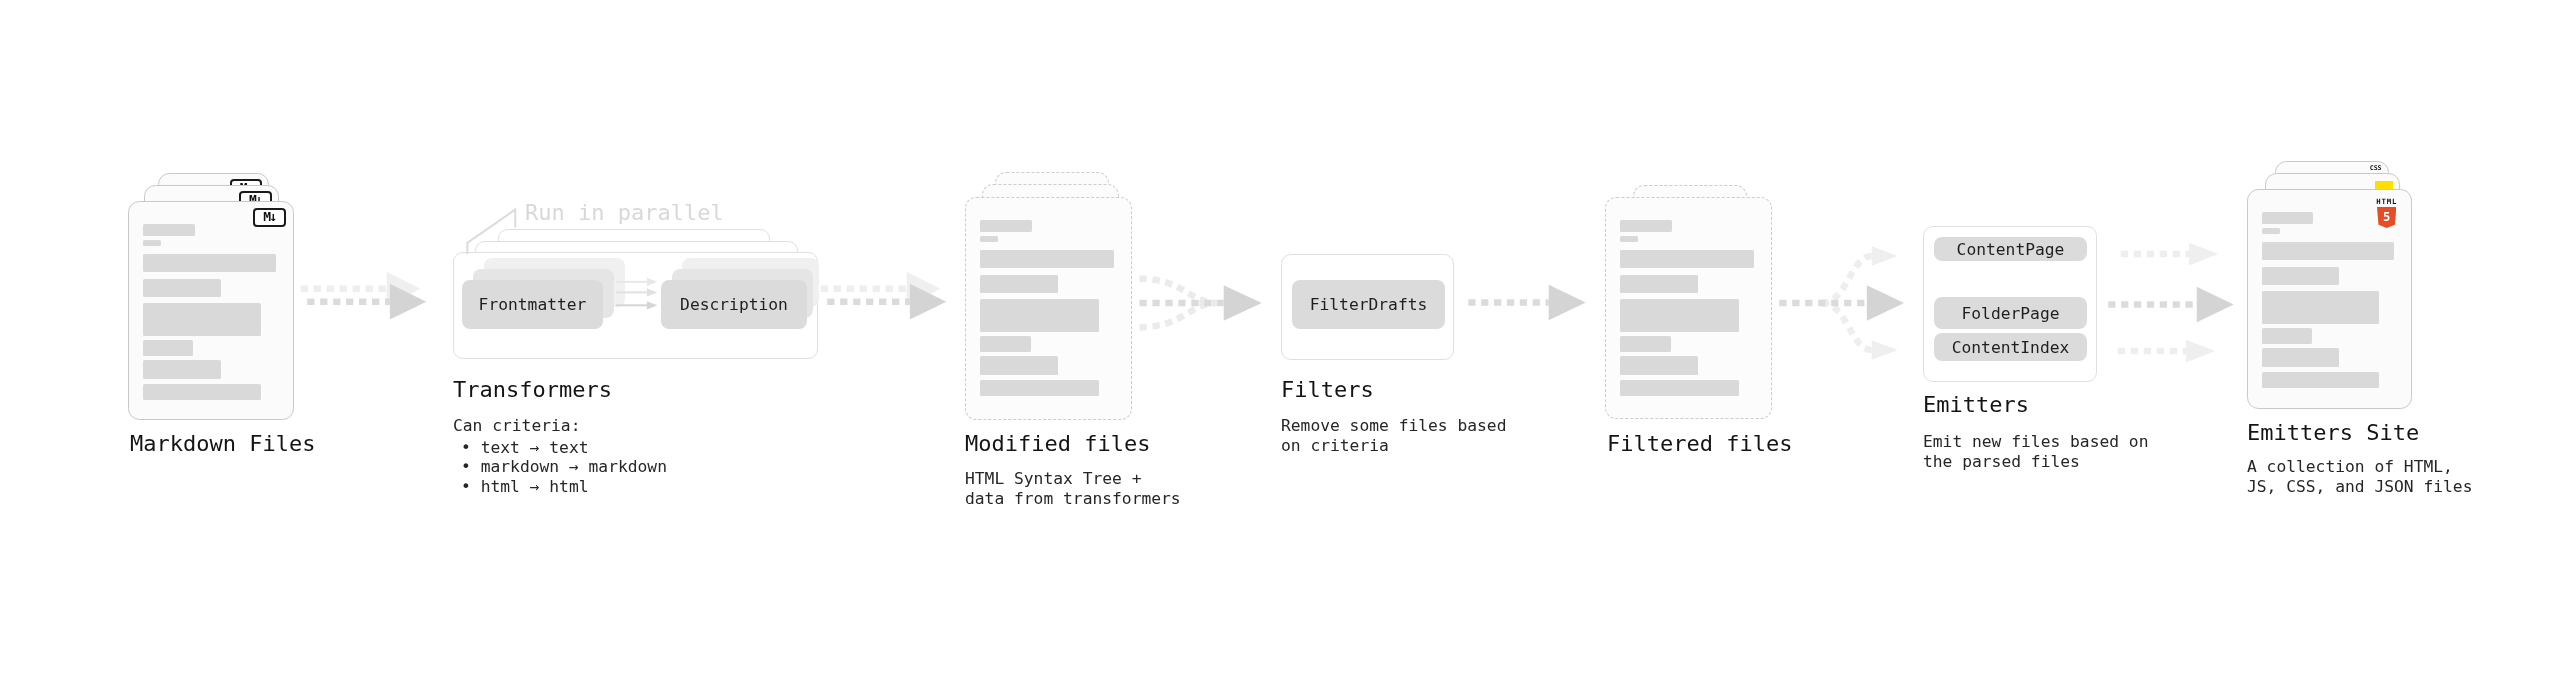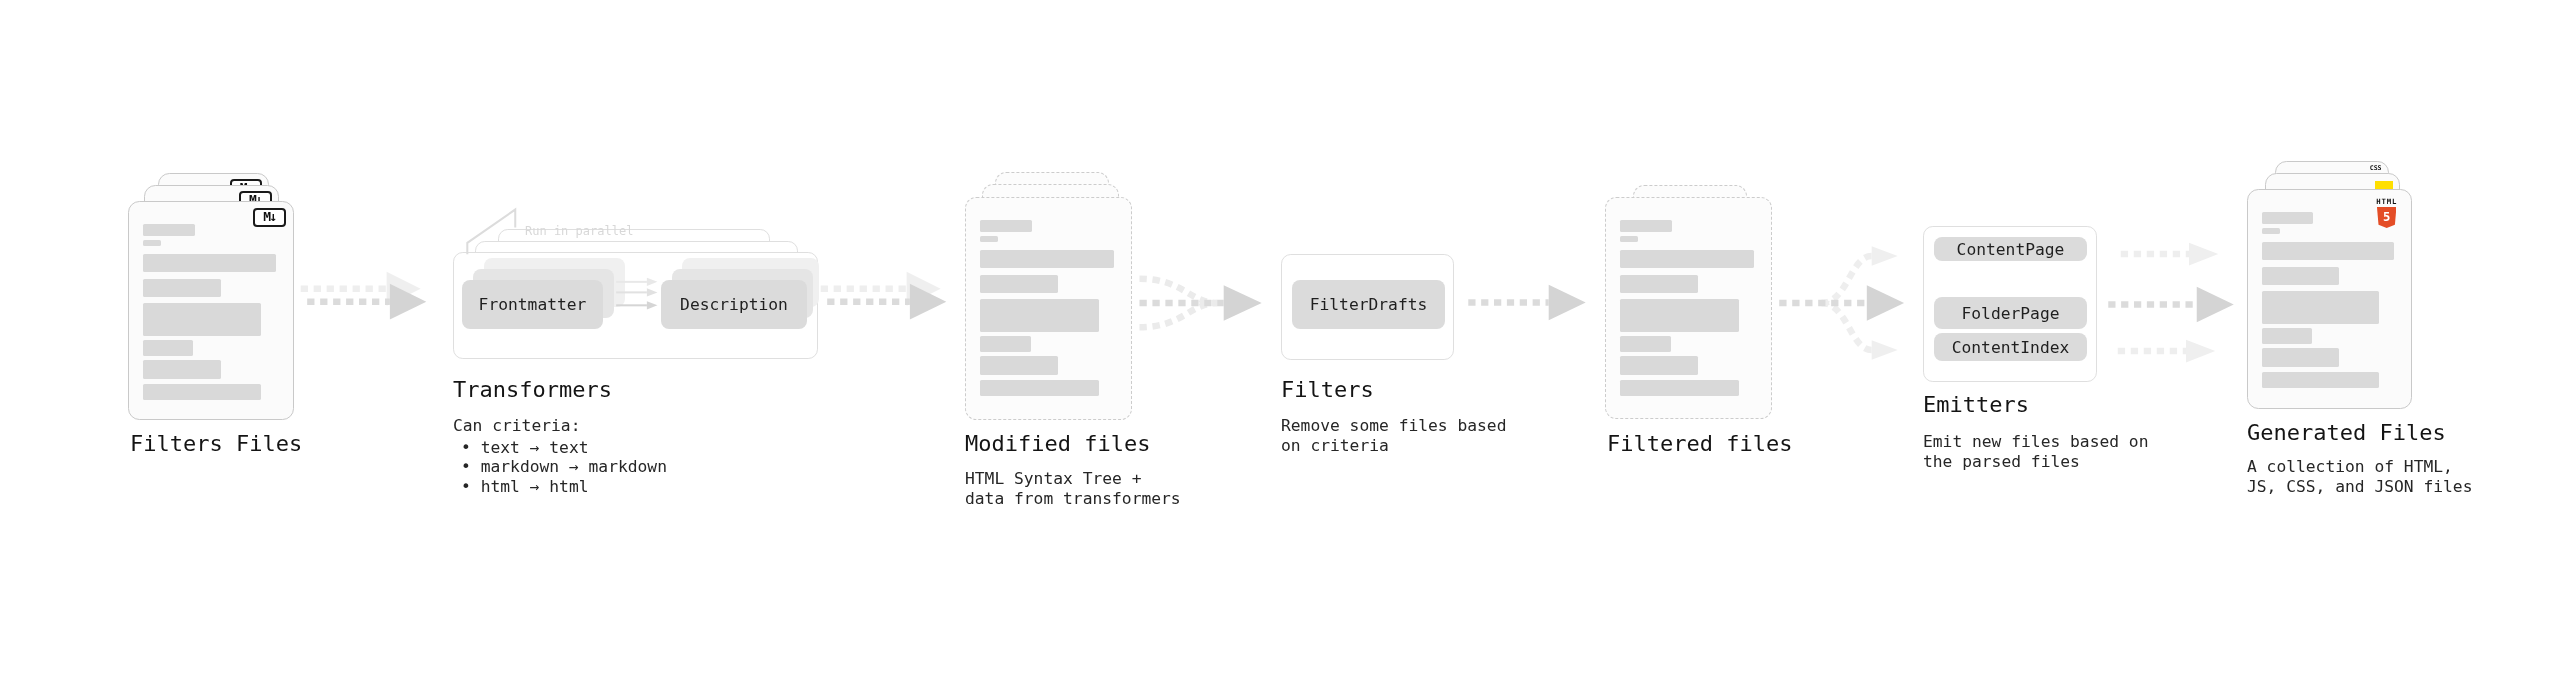--- a/index.html
+++ b/index.html
@@ -28,21 +28,21 @@
   
   .container{position:absolute;background:#ffffff;border:1.6px solid #dfdfdf;border-radius:9.8px;box-sizing:border-box;}
   .pill{position:absolute;background:#dbdbdb;border-radius:8.1px;font-size:16.3px;color:#1f1f1f;
         display:flex;align-items:center;justify-content:center;box-sizing:border-box;white-space:nowrap;}
   .ghost{position:absolute;border-radius:8.1px;}
   .g1{background:#e5e5e5;}
   .g2{background:#f0f0f0;}
   
   .node-label{position:absolute;font-size:22px;font-weight:500;color:#141414;white-space:nowrap;}
   .node-desc{position:absolute;font-size:16.3px;line-height:19.5px;color:#262626;white-space:nowrap;}
-  .callout-text{position:absolute;font-size:12px;color:#d8d8d8;white-space:nowrap;margin-top:24px;}
+  .callout-text{position:absolute;font-size:22px;color:#d8d8d8;white-space:nowrap;}
   .bullet-row{display:flex;gap:9.8px;padding-left:8.1px;}
 </style>
 </head>
 <body>
 
 <div class="canvas">
 
   <div>
     <div class="doc" style="left:158px;top:173px;width:111px;height:219px;">
       <span class="md-badge" style="top:4.9px;right:5.7px;">M↓</span>
@@ -56,21 +56,21 @@
           <div class="bar" style="width: 38%; height: 12.2px; margin-bottom: 4.1px;"></div>
           <div class="bar" style="width: 13%; height: 5.7px; margin-bottom: 8.1px;"></div>
           <div class="bar" style="width: 98%; height: 18px; margin-bottom: 6.5px;"></div>
           <div class="bar" style="width: 57%; height: 18px; margin-bottom: 6.5px;"></div>
           <div class="bar" style="width: 87%; height: 32.5px; margin-bottom: 4.9px;"></div>
           <div class="bar" style="width: 37%; height: 15.4px; margin-bottom: 4.1px;"></div>
           <div class="bar" style="width: 57%; height: 19.5px; margin-bottom: 4.9px;"></div>
           <div class="bar" style="width: 87%; height: 15.4px; margin-bottom: 0px;"></div>
         </div>
     </div>
-    <div class="node-label" style="left:130px;top:431px;">Filters Files</div>
+    <div class="node-label" style="left:130px;top:431px;">Markdown Files</div>
   </div>
 
   <svg class="arrow" style="left:299px;top:266px;" width="142" height="77" viewBox="0 0 175 95">
     <line x1="2" y1="28" x2="108" y2="28" stroke="#eeeeee" stroke-width="8" stroke-dasharray="9 7"></line>
     <polygon points="108,7 150,28 108,49" fill="#efefef"></polygon>
     <line x1="10" y1="44" x2="112" y2="44" stroke="#dbdbdb" stroke-width="8" stroke-dasharray="9 7"></line>
     <polygon points="112,22 157,44 112,66" fill="#d4d4d4"></polygon>
   </svg>
 
   <div>
@@ -239,21 +239,21 @@
           <div class="bar" style="width: 38%; height: 12.2px; margin-bottom: 4.1px;"></div>
           <div class="bar" style="width: 13%; height: 5.7px; margin-bottom: 8.1px;"></div>
           <div class="bar" style="width: 98%; height: 18px; margin-bottom: 6.5px;"></div>
           <div class="bar" style="width: 57%; height: 18px; margin-bottom: 6.5px;"></div>
           <div class="bar" style="width: 87%; height: 32.5px; margin-bottom: 4.9px;"></div>
           <div class="bar" style="width: 37%; height: 15.4px; margin-bottom: 4.1px;"></div>
           <div class="bar" style="width: 57%; height: 19.5px; margin-bottom: 4.9px;"></div>
           <div class="bar" style="width: 87%; height: 15.4px; margin-bottom: 0px;"></div>
         </div>
     </div>
-    <div class="node-label" style="left:2247px;top:420px;">Generated Files</div>
+    <div class="node-label" style="left:2247px;top:420px;">Emitters Site</div>
     <div class="node-desc" style="left:2247px;top:457px;">
       <div>A collection of HTML,</div>
       <div>JS, CSS, and JSON files</div>
     </div>
   </div>
 
 </div>
 
 
 </body></html>

